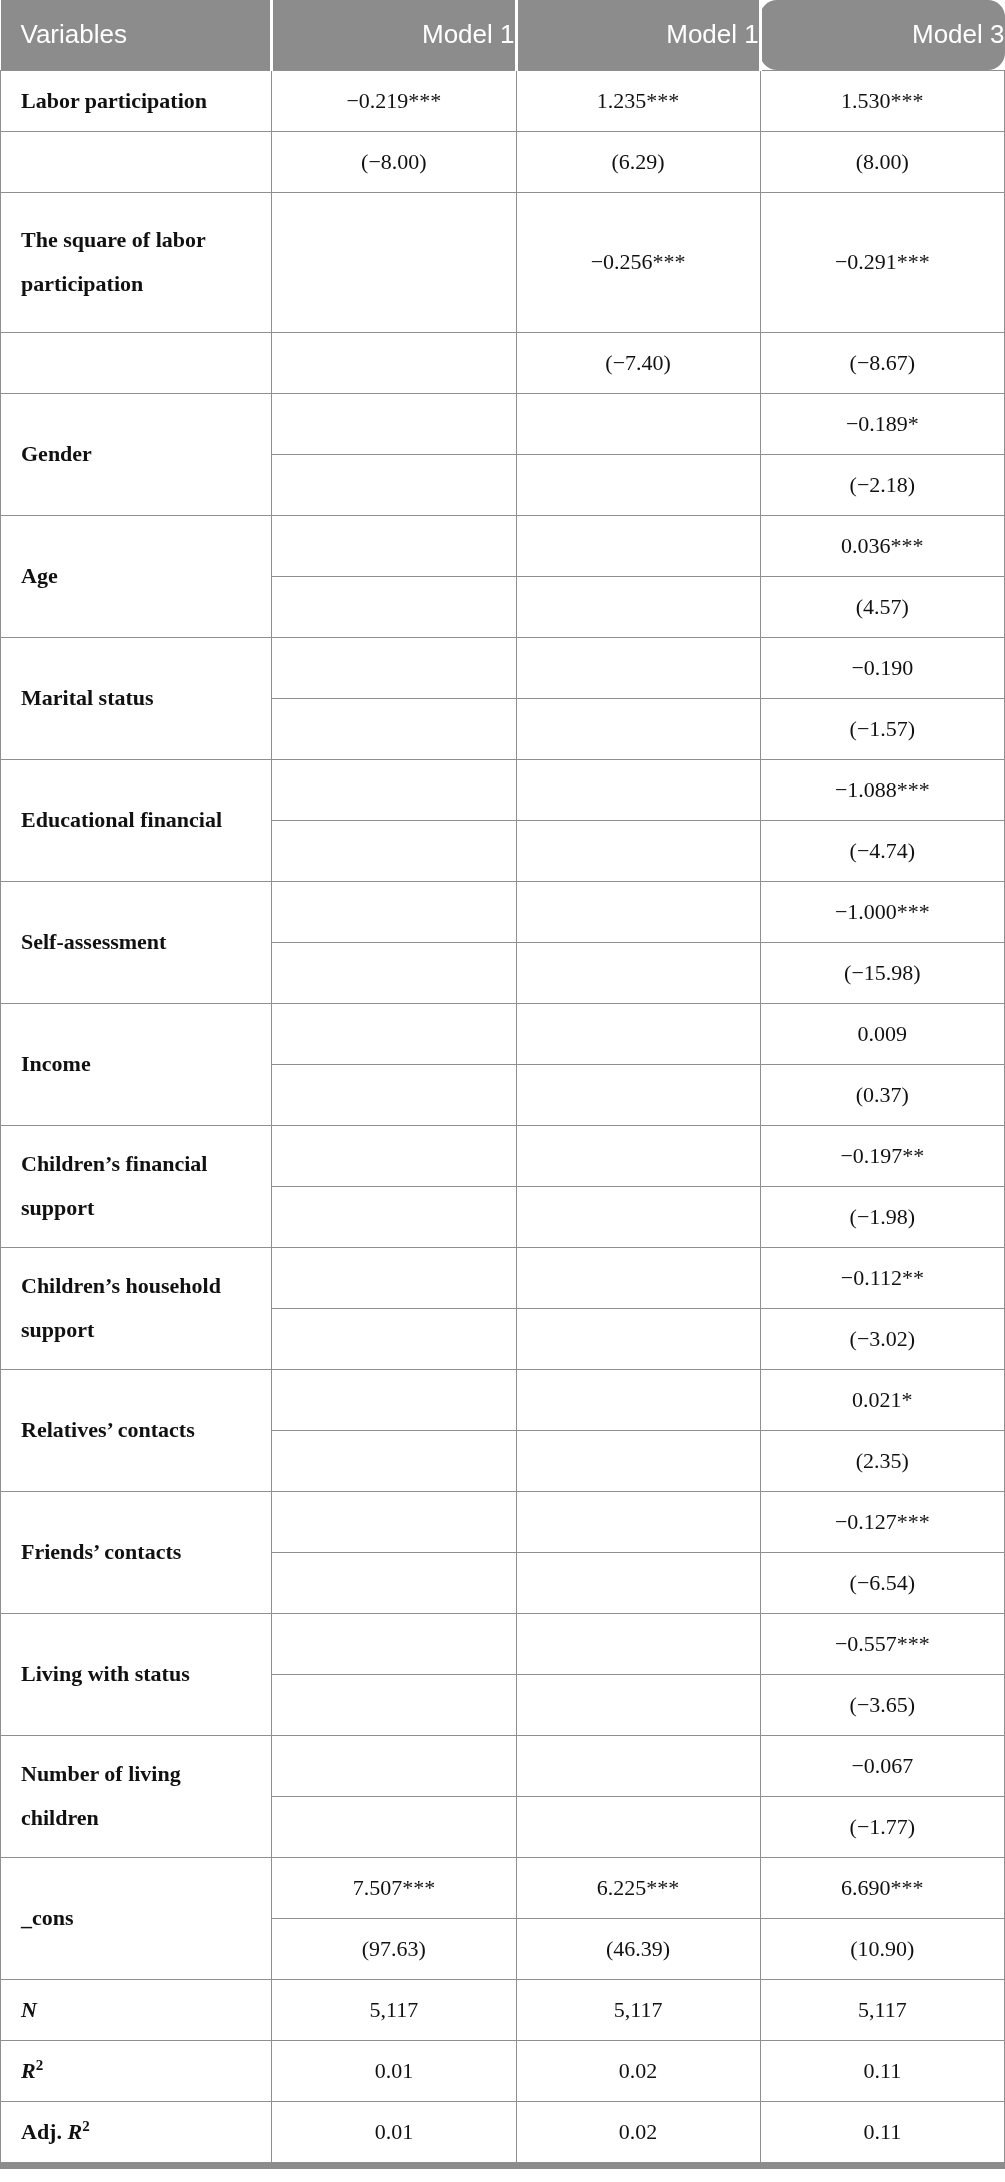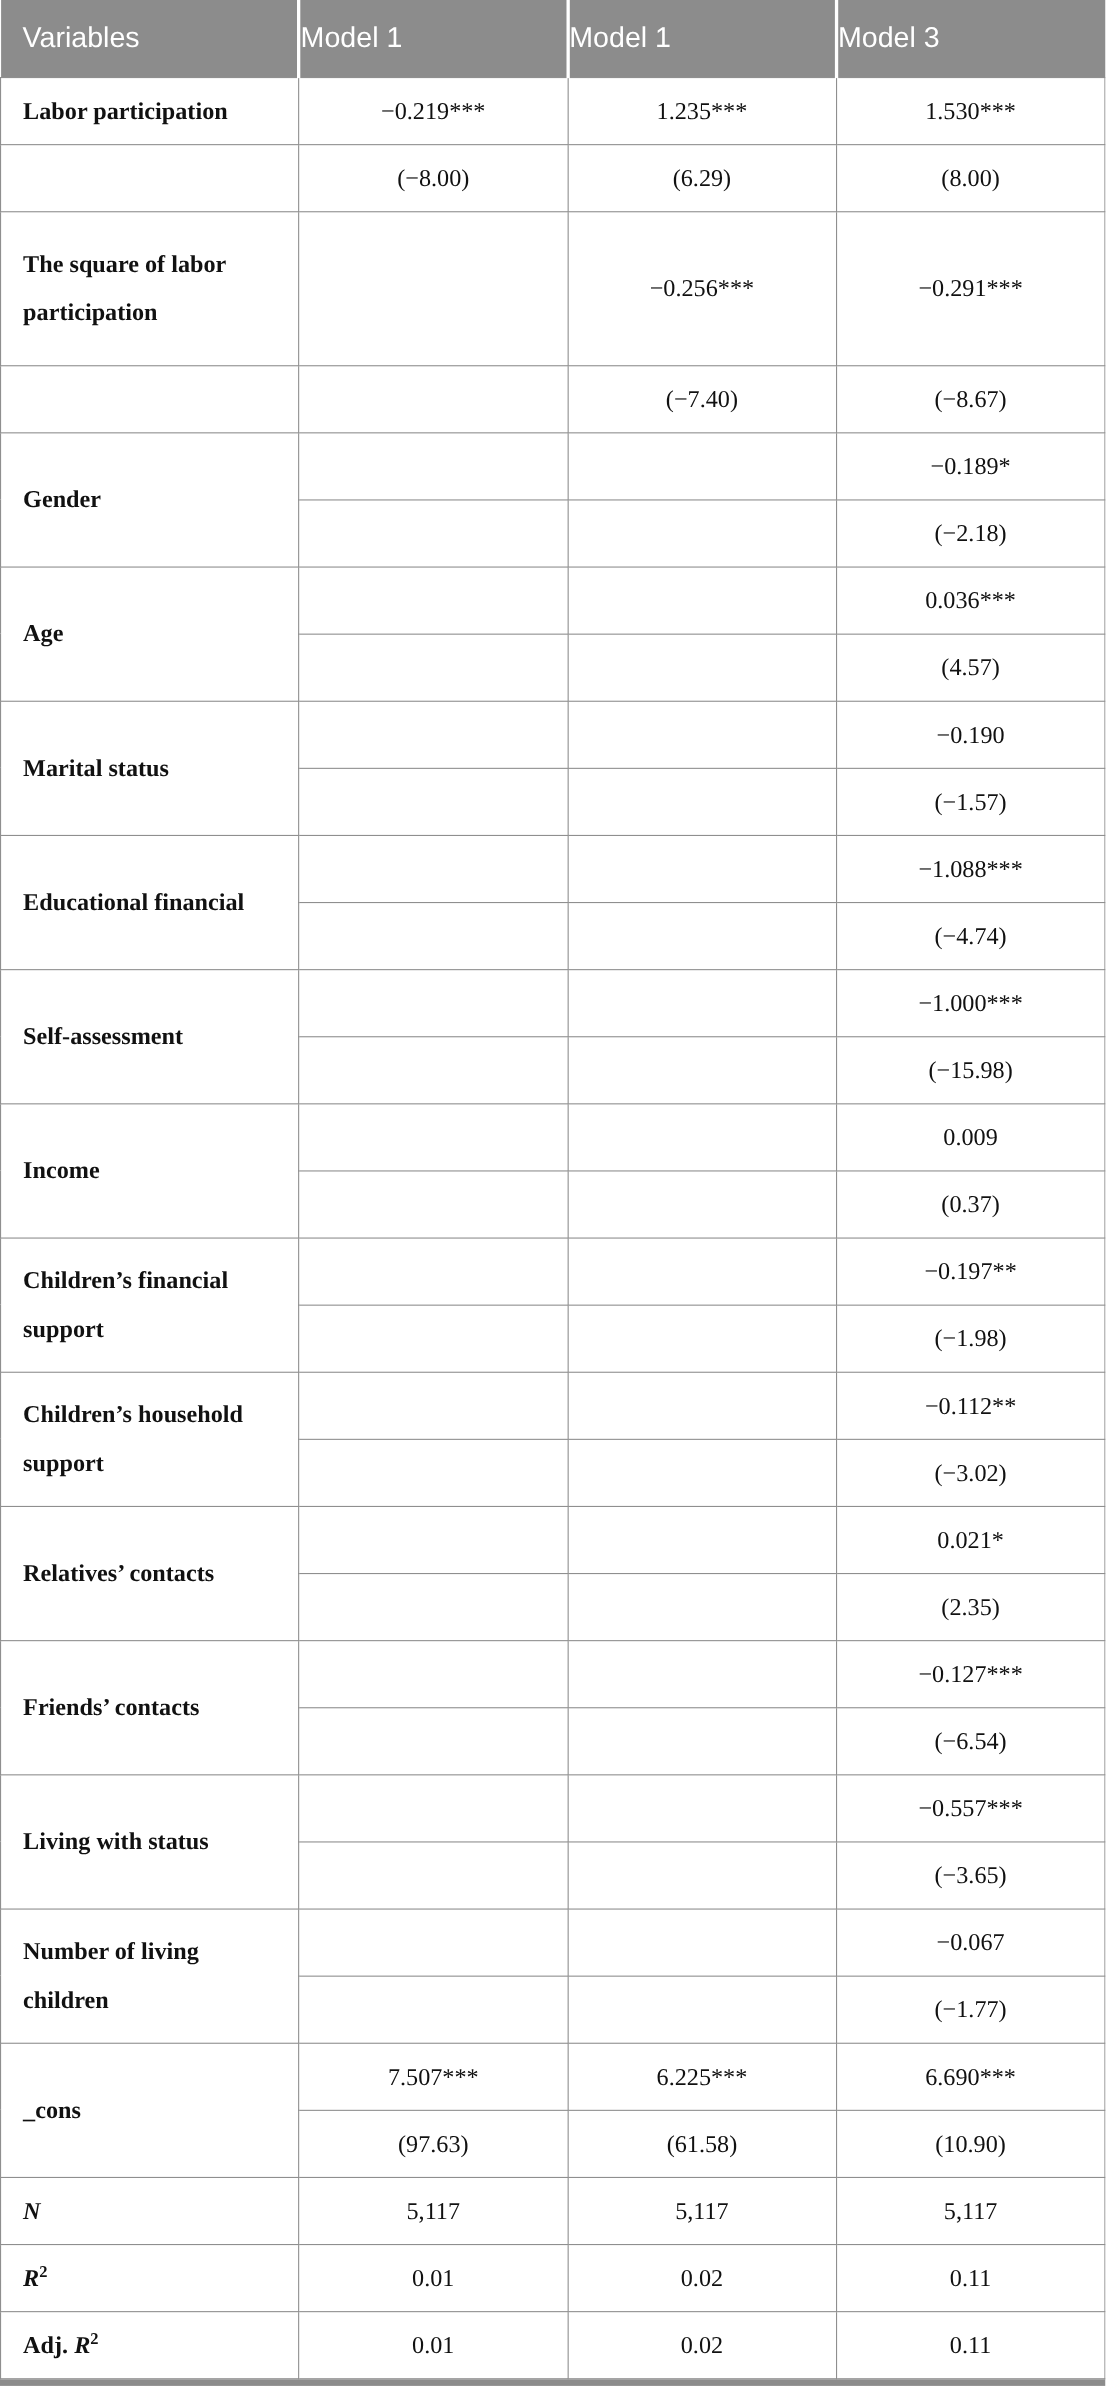--- a/index.html
+++ b/index.html
@@ -17,26 +17,26 @@
   }
   col.c-var { width: 271px; }
   col.c-m { width: 244px; }
   thead th {
     background: #8c8c8c;
     color: #ffffff;
     font-family: "Liberation Sans", "DejaVu Sans", sans-serif;
     font-weight: 400;
     font-size: 26px;
     height: 70px;
-    text-align: left;
+    text-align: right;
     vertical-align: middle;
     border-right: 3px solid #ffffff;
   }
   thead th.var-h { text-align: left; padding-left: 20px; }
-  thead th:last-child { border-right: none; }
+  thead th:last-child { border-right: none; border-radius: 17px; }
   tbody td {
     border: 1px solid #8f8f8f;
     height: 61px;
     font-size: 22px;
     vertical-align: middle;
   }
   tbody td.val { text-align: center; padding: 0 6px; }
   tbody td.var {
     text-align: left;
     padding: 8px 40px 8px 20px;
@@ -244,21 +244,21 @@
       </tr>
 
       <tr>
         <td class="var" rowspan="2">_cons</td>
         <td class="val">7.507***</td>
         <td class="val">6.225***</td>
         <td class="val">6.690***</td>
       </tr>
       <tr>
         <td class="val">(97.63)</td>
-        <td class="val">(61.58)</td>
+        <td class="val">(46.39)</td>
         <td class="val">(10.90)</td>
       </tr>
 
       <tr>
         <td class="var"><i>N</i></td>
         <td class="val">5,117</td>
         <td class="val">5,117</td>
         <td class="val">5,117</td>
       </tr>
 

